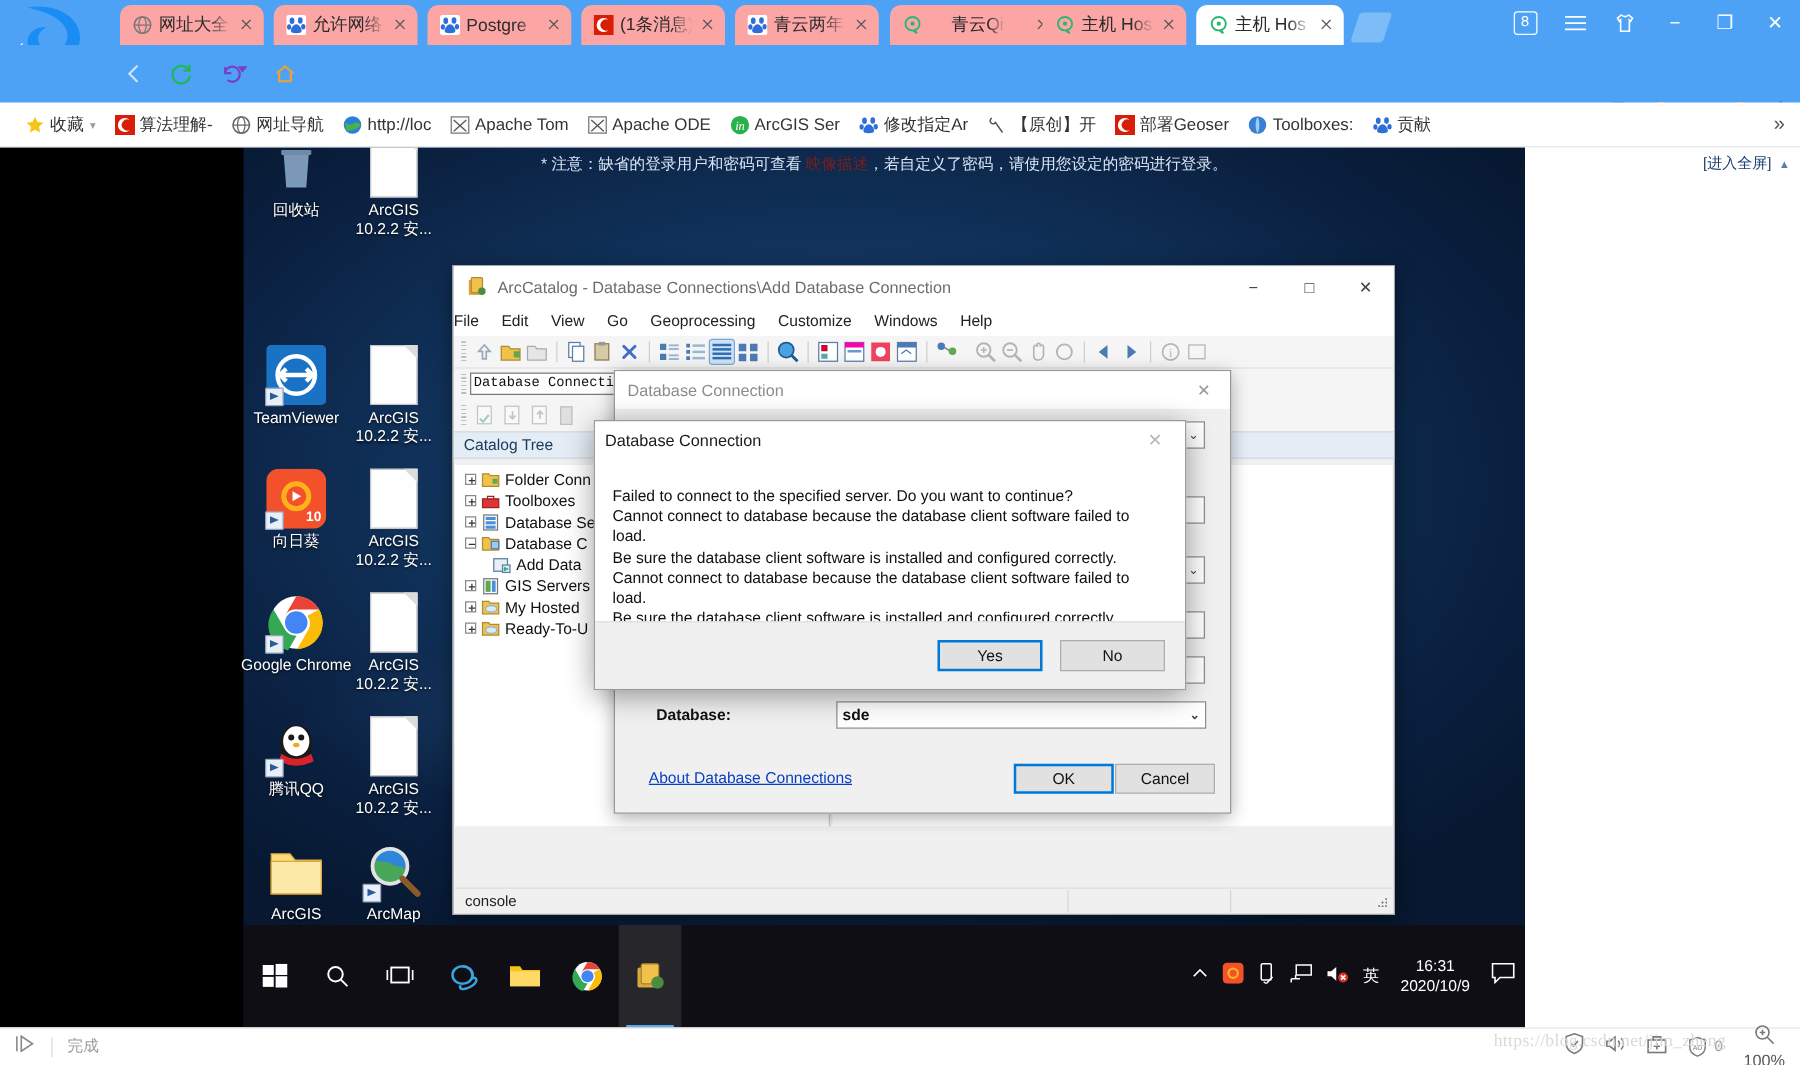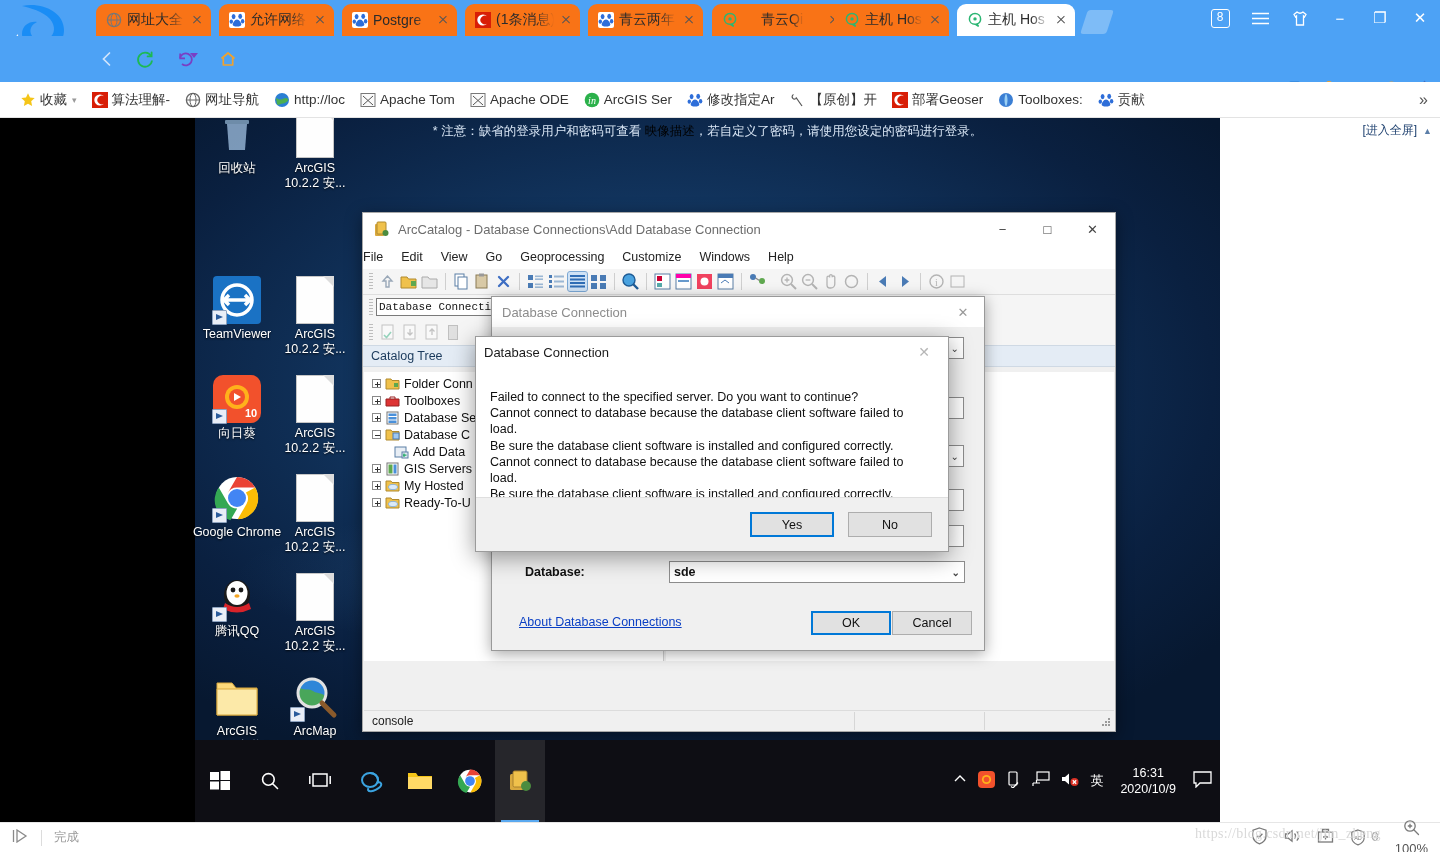--- a/index.html
+++ b/index.html
@@ -13,21 +13,21 @@
 
   
   .browser-chrome { position:absolute; left:0; top:0; width:1440px; height:118px; background:#4da2f5; }
 
   .tabstrip { position:absolute; left:0; top:0; width:1440px; height:36px; }
   .logo { position:absolute; left:8px; top:0px; width:78px; height:78px; }
   .logo svg { display:block; }
 
   .tab {
     position:absolute; top:4px; height:32px;
-    background:#f97316; border-radius:9px 9px 0 0;
+    background:#fca5a5; border-radius:9px 9px 0 0;
     display:flex; align-items:center; padding:0 6px 0 10px;
     overflow:hidden; transform:skewX(0deg);
     box-shadow: inset 0 0 0 0 rgba(0,0,0,0);
   }
   .tab.active { background:#ffffff; }
   .tab .tabicon { width:16px; height:16px; flex:0 0 16px; margin-right:5px; display:block; }
   .tab .tablabel {
     font-size:14px; color:#2b2b2b; white-space:nowrap; overflow:hidden;
     flex:1 1 auto; -webkit-mask-image:linear-gradient(90deg,#000 70%,transparent 100%);
             mask-image:linear-gradient(90deg,#000 70%,transparent 100%);
@@ -81,21 +81,21 @@
       radial-gradient(ellipse 700px 420px at 46% 38%, #204a7a 0%, #11335c 45%, #0a2040 78%, #071830 100%);
   }
   .rd-glow {
     position:absolute; left:195px; top:380px; width:1025px; height:200px;
     background:radial-gradient(ellipse 560px 110px at 42% 40%, rgba(96,160,220,0.18), rgba(0,0,0,0) 70%);
   }
 
   .notice { position:absolute; left:195px; top:0; width:1025px; height:26px;
             display:flex; align-items:center; justify-content:center; }
   .notice .ntxt { font-size:12.5px; color:#d9e6f5; }
-  .notice .nlink { color:#000000; text-decoration:none; }
+  .notice .nlink { color:#7f1d1d; text-decoration:none; }
   .fullscr { position:absolute; right:8px; top:4px; font-size:12px; color:#1c3f6e; display:flex; align-items:center; gap:6px;}
   .fullscr .caret { color:#5b7ea8; font-size:9px; }
 
   
   .dicon { position:absolute; width:96px; text-align:center; }
   .dicon .ibox { width:48px; height:48px; margin:0 auto 3px; position:relative; }
   .dicon .lbl { font-size:12.5px; color:#fff; line-height:15px; text-shadow:0 1px 2px rgba(0,0,0,.85); }
   .shortcut-arrow { position:absolute; left:-1px; bottom:-1px; width:15px; height:15px; background:#e9eef7; border:1px solid #8ea3c0; border-radius:1px;}
   .shortcut-arrow::after{ content:""; position:absolute; left:3px; top:3px; width:0; height:0;
       border-left:7px solid #2a5b9b; border-top:3.5px solid transparent; border-bottom:3.5px solid transparent; }

